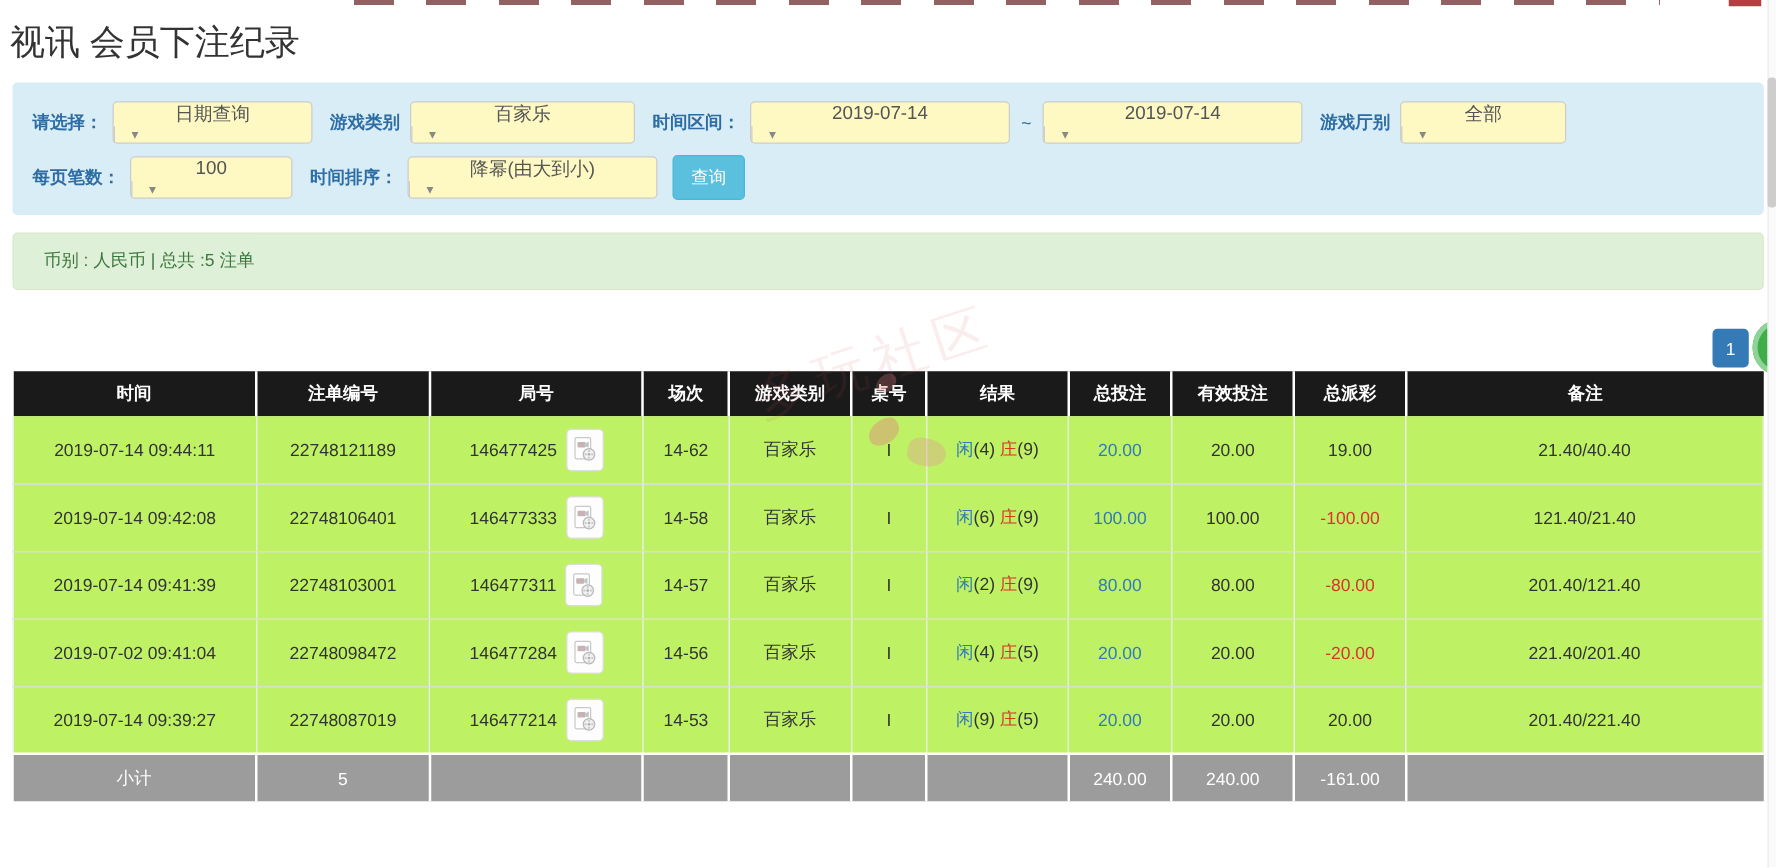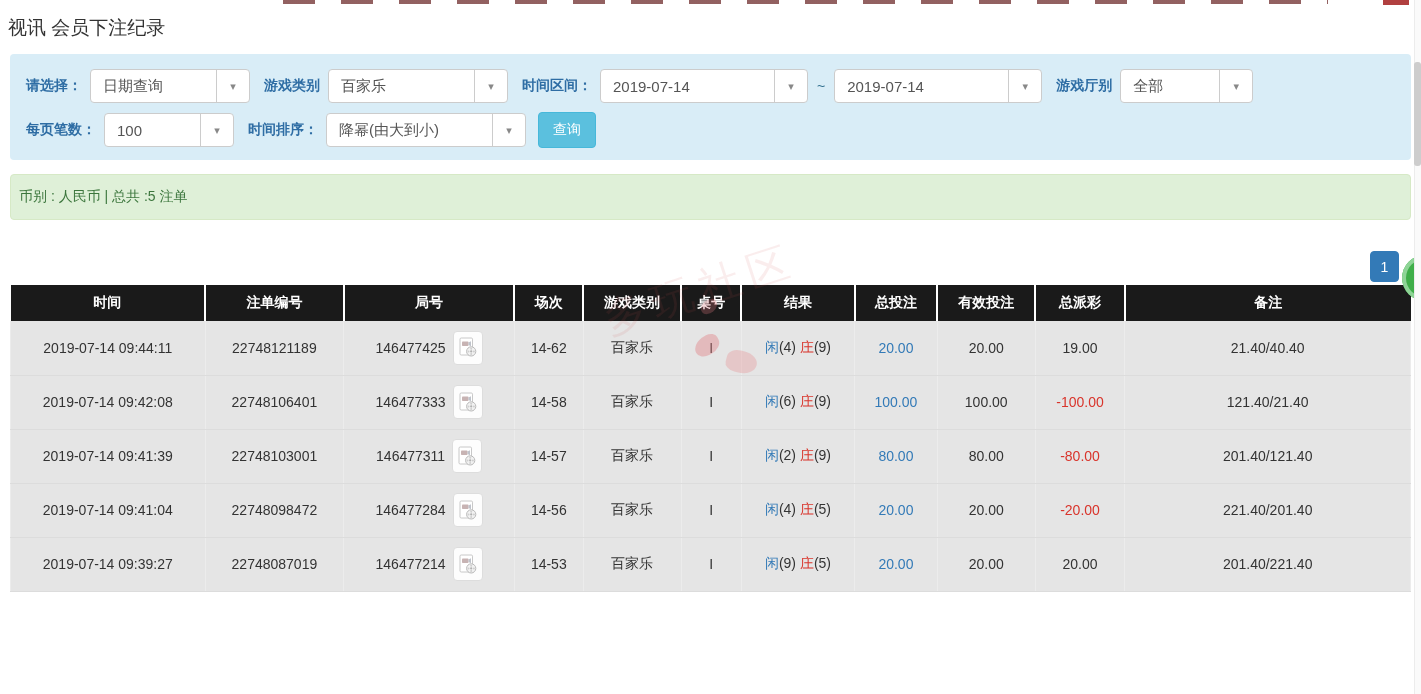--- a/index.html
+++ b/index.html
@@ -10,62 +10,62 @@
   }
 
   
   .top-clip {
     position:absolute; top:0; left:283px; width:1045px; height:4px;
     background:repeating-linear-gradient(90deg,#6e2c2c 0 32px, transparent 32px 58px);
     opacity:.75;
   }
   .top-clip-red { position:absolute; top:0; left:1383px; width:26px; height:5px; background:#a31f1f; opacity:.85; }
 
-  .page-title { margin:15px 0 0 8px; font-size:19px; font-weight:400; color:#333; }
+  .page-title { margin:15px 0 0 8px; font-size:28px; font-weight:400; color:#333; }
 
   
   .filter-panel { margin:13px 10px 0 10px; background:#d9edf7; border-radius:4px; padding:12px 14px 8px; }
   .filter-row { display:flex; align-items:center; margin:3px 0 9px; }
   .filter-row:last-child { margin-bottom:4px; }
   .filter-label { color:#2e6da4; font-weight:bold; font-size:14px; white-space:nowrap; margin:0 8px 0 2px; }
   .tilde { color:#31708f; margin:0 9px; font-size:14px; }
 
-  .sel { background:#ffffff; border:1px solid #ccc; border-radius:4px; height:34px;
+  .sel { background:#fef9c3; border:1px solid #ccc; border-radius:4px; height:34px;
          display:flex; align-items:center; justify-content:space-between; color:#555;
-         font-size:15px; cursor:pointer; }
+         font-size:15px; cursor:pointer;flex-direction:column; }
   .sel .val { padding:0 12px; white-space:nowrap; overflow:hidden; }
   .sel .arrow { width:33px; align-self:stretch; border-left:1px solid #ccc; display:flex;
                 align-items:center; justify-content:center; color:#888; font-size:11px; flex:none; }
   .w-qtype{width:160px} .w-game{width:180px} .w-date{width:208px}
   .w-hall{width:133px} .w-pp{width:130px} .w-sort{width:200px}
 
   .btn-query { background:#5bc0de; color:#fff; border:1px solid #46b8da; border-radius:4px;
                font-size:14px; padding:8px 14px; cursor:pointer; margin-left:12px;
                font-family:"Liberation Sans", sans-serif; }
 
   
   .alert-success { margin:14px 10px 0 10px; background:#dff0d8; border:1px solid #d6e9c6;
-                   color:#3c763d; border-radius:4px; padding:13px 8px; font-size:14px; height:46px; }
+                   color:#3c763d; border-radius:4px; padding:13px 24px; font-size:14px; height:46px; }
 
   
   .pagination-wrap { margin:31px 22px 0 10px; display:flex; justify-content:flex-end; }
   .page-btn { background:#337ab7; border:1px solid #337ab7; color:#fff; min-width:29px; height:31px;
               border-radius:4px; font-size:14px; cursor:pointer; font-family:"Liberation Sans", sans-serif; }
 
   
   .fab { position:absolute; top:255px; right:-27px; width:46px; height:46px; border-radius:50%;
          background:#3fae49; box-shadow:inset 0 0 0 4px #8ed496; }
 
   
   .bet-table { width:1401px; margin:3px 10px 0 10px; border-collapse:collapse; table-layout:fixed;
                font-size:14px; }
   .bet-table thead th { background:#1a1a1a; color:#fff; font-weight:bold; height:36px;
                         border-right:2px solid #fff; font-size:14px; }
   .bet-table thead th:last-child { border-right:none; }
-  .bet-table tbody td { height:54px; text-align:center; background:#e5e5e5;
+  .bet-table tbody td { height:54px; text-align:center; background:#bef264;
                         border-bottom:1px solid #dcdcdc; border-right:1px solid #ececec;
                         border-left:1px solid #ececec; }
   .bet-table tfoot td { background:#9c9c9c; color:#fff; height:38px; text-align:center;
                         border-right:2px solid #fff; border-top:2px solid #fff; font-size:14px; }
   .bet-table tfoot td:last-child { border-right:none; }
 
   .blue { color:#337ab7; }
   .red { color:#d9342b; }
   .resnum { color:#333; }
   .link { color:#337ab7; cursor:pointer; }
@@ -284,21 +284,21 @@
     </td>
     <td>
       <span class="link">80.00</span>
     </td>
     <td>80.00</td>
     <td class="red">-80.00</td>
     <td>201.40/121.40</td>
   </tr>
 
   <tr>
-    <td>2019-07-14 09:41:04</td>
+    <td>2019-07-02 09:41:04</td>
     <td>22748098472</td>
     <td>
       <div class="round-cell">
         <span>146477284</span>
         <button class="replay-btn">
           <svg width="18" height="21" viewBox="0 0 18 21">
             <rect x="1" y="1" width="12.5" height="17" rx="1.2" fill="#ffffff" stroke="#c8c8c8"></rect>
             <rect x="3" y="4.5" width="6.5" height="4.5" rx="0.8" fill="#c7b3b3"></rect>
             <polygon points="9.5,5.5 12,4.2 12,9.2 9.5,7.9" fill="#bfc3cb"></polygon>
             <circle cx="12.2" cy="14.4" r="4.6" fill="#f2f2f2" stroke="#b9b9b9"></circle>
@@ -356,20 +356,33 @@
     </td>
     <td>
       <span class="link">20.00</span>
     </td>
     <td>20.00</td>
     <td>20.00</td>
     <td>201.40/221.40</td>
   </tr>
 </tbody>
   <tfoot>
+  <tr>
+    <td>小计</td>
+    <td>5</td>
+    <td></td>
+    <td></td>
+    <td></td>
+    <td></td>
+    <td></td>
+    <td>240.00</td>
+    <td>240.00</td>
+    <td class="red">-161.00</td>
+    <td></td>
+  </tr>
 
 </tfoot>
 </table>
 
 <div class="wm-text">多玩社区</div>
 <div class="petal p1"></div>
 <div class="petal p2"></div>
 <div class="petal p3"></div>
 
 <div class="sb-track">

